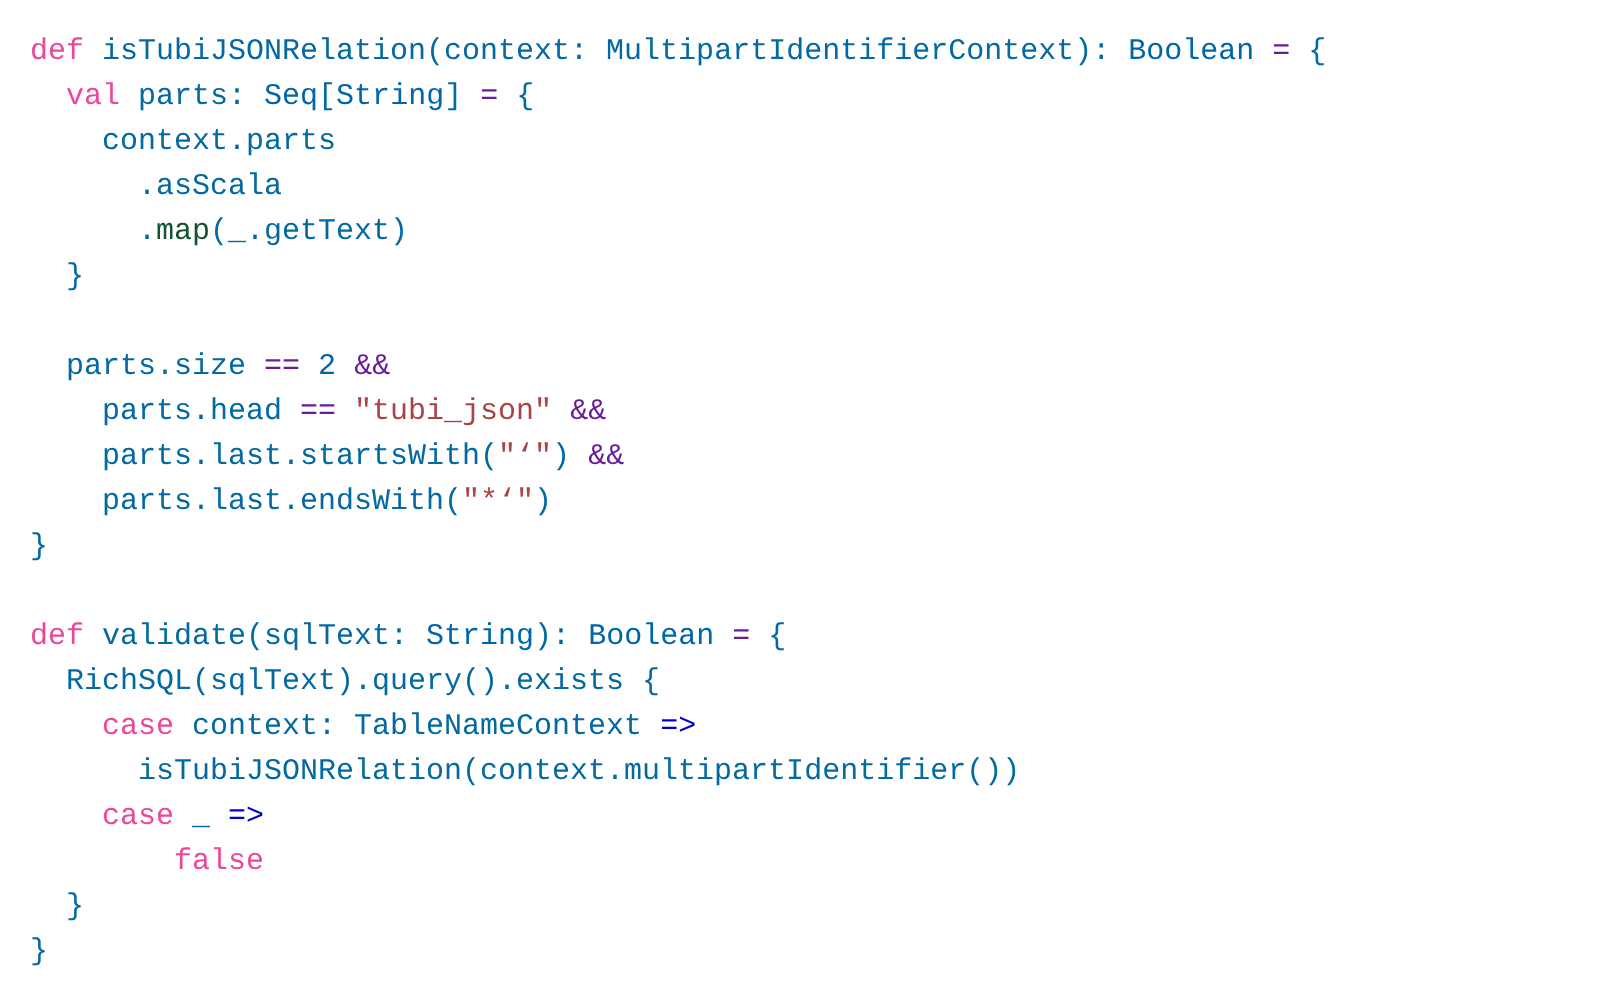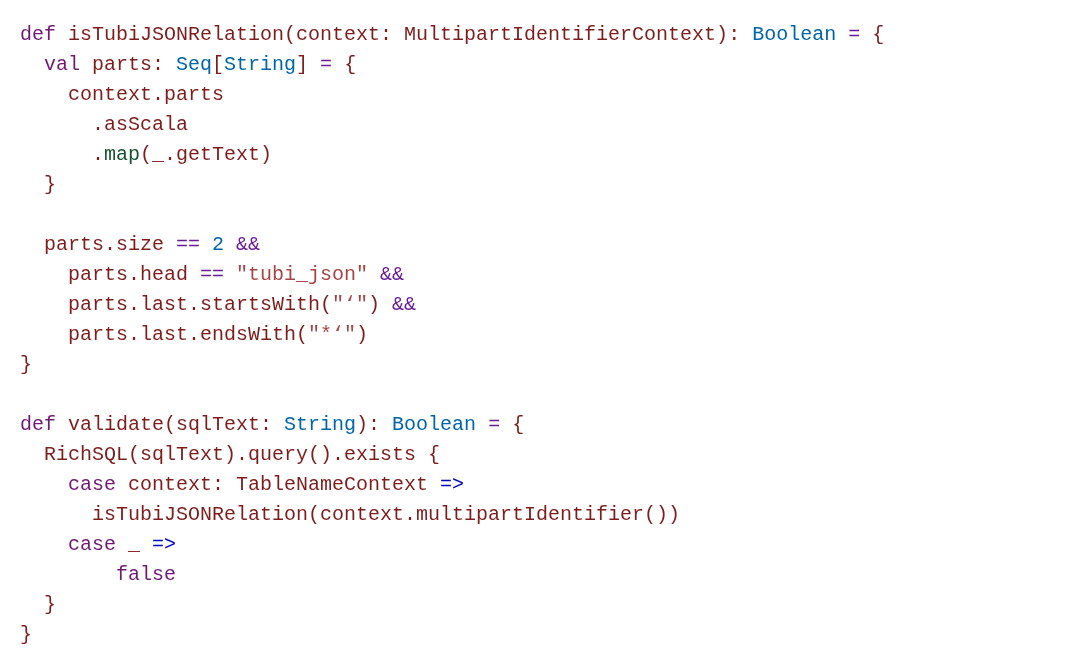--- a/index.html
+++ b/index.html
@@ -8,24 +8,24 @@
       background: #ffffff;
       font-family: "Courier New", Courier, monospace;
       font-size: 20px;
       line-height: 1.5;
     }
     pre {
       margin: 0;
       white-space: pre;
       font-family: inherit;
     }
-    .kw { color: #701a75; }
+    .kw { color: #ec4899; }
     .type { color: #0066aa; text-align: center; }
     .str { color: #aa4444; }
     .method { color: #14532d; }
     .op { color: #6a1b9a; }
     .arrow { color: #0000cc; }
-    .txt { color: #7f1d1d; }
+    .txt { color: #0369a1; }
   </style>
 </head>
 <body>
 
 <pre id="code"><div><span class="kw">def</span><span class="txt"> isTubiJSONRelation(context: MultipartIdentifierContext): </span><span class="type">Boolean</span><span class="txt"> </span><span class="op">=</span><span class="txt"> {</span></div><div><span class="txt">  </span><span class="kw">val</span><span class="txt"> parts: </span><span class="type">Seq</span><span class="txt">[</span><span class="type">String</span><span class="txt">] </span><span class="op">=</span><span class="txt"> {</span></div><div><span class="txt">    context.parts</span></div><div><span class="txt">      .asScala</span></div><div><span class="txt">      .</span><span class="method">map</span><span class="txt">(_.getText)</span></div><div><span class="txt">  }</span></div><div>&nbsp;</div><div><span class="txt">  parts.size </span><span class="op">==</span><span class="txt"> </span><span class="type">2</span><span class="txt"> </span><span class="op">&amp;&amp;</span></div><div><span class="txt">    parts.head </span><span class="op">==</span><span class="txt"> </span><span class="str">"tubi_json"</span><span class="txt"> </span><span class="op">&amp;&amp;</span></div><div><span class="txt">    parts.last.startsWith(</span><span class="str">"‘"</span><span class="txt">) </span><span class="op">&amp;&amp;</span></div><div><span class="txt">    parts.last.endsWith(</span><span class="str">"*‘"</span><span class="txt">)</span></div><div><span class="txt">}</span></div><div>&nbsp;</div><div><span class="kw">def</span><span class="txt"> validate(sqlText: </span><span class="type">String</span><span class="txt">): </span><span class="type">Boolean</span><span class="txt"> </span><span class="op">=</span><span class="txt"> {</span></div><div><span class="txt">  RichSQL(sqlText).query().exists {</span></div><div><span class="txt">    </span><span class="kw">case</span><span class="txt"> context: TableNameContext </span><span class="arrow">=&gt;</span></div><div><span class="txt">      isTubiJSONRelation(context.multipartIdentifier())</span></div><div><span class="txt">    </span><span class="kw">case</span><span class="txt"> _ </span><span class="arrow">=&gt;</span></div><div><span class="txt">        </span><span class="kw">false</span></div><div><span class="txt">  }</span></div><div><span class="txt">}</span></div></pre>
 
 </body></html>

